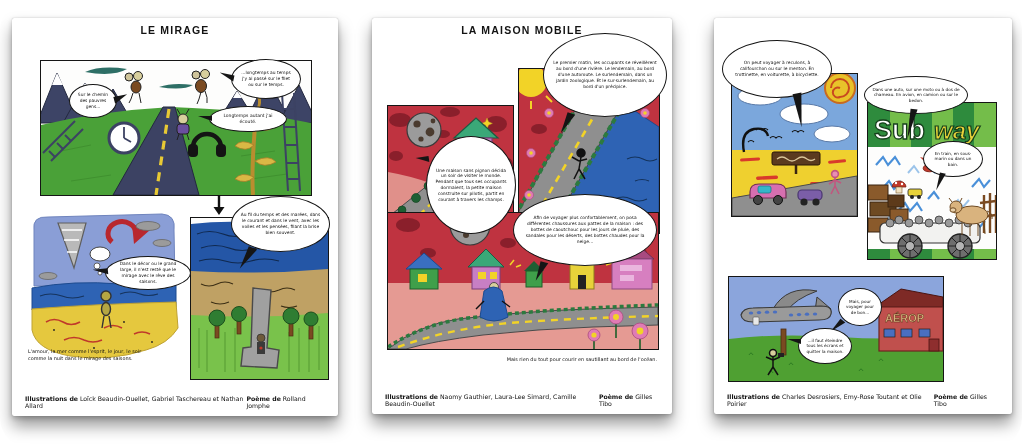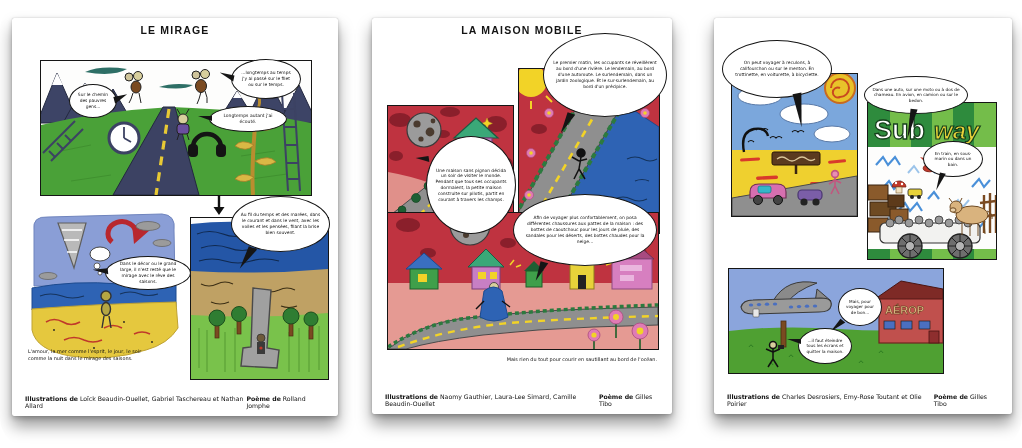--- a/index.html
+++ b/index.html
@@ -568,21 +568,21 @@
 
     <div class="bubble" style="left:150px;top:58px;width:104px;height:38px;">
       <i class="tail" style="left:44px;bottom:-26px;border-top:30px solid #151515;border-right:7px solid transparent;transform:rotate(6deg);"></i>
       <span class="btxt" style="font-size:4.2px;">Dans une auto, sur une moto ou à dos de chameau. En avion, en camion ou sur le bedon.</span>
     </div>
     <div class="bubble" style="left:209px;top:123px;width:60px;height:36px;">
       <i class="tail" style="left:14px;bottom:-15px;border-top:18px solid #151515;border-right:6px solid transparent;transform:rotate(12deg);"></i>
       <span class="btxt" style="font-size:4.2px;">En train, en sous-marin ou dans un bain.</span>
     </div>
 
-    <div class="panel" style="left:14px;top:250px;width:214px;height:104px;">
+    <div class="panel" style="left:14px;top:258px;width:214px;height:104px;">
       <svg viewBox="0 0 214 104" preserveAspectRatio="none">
         <rect width="214" height="104" fill="#8ba5dc"></rect>
         <path d="M0 62 Q50 56 110 60 T214 58 L214 104 L0 104 Z" fill="#4fa032"></path>
         <g stroke="#2e7d22" stroke-width="1" fill="none">
           <path d="M20 78 q2 -4 4 0"></path>
             <path d="M60 88 q2 -4 4 0"></path>
             <path d="M100 74 q2 -4 4 0"></path>
           <path d="M150 84 q2 -4 4 0"></path>
             <path d="M185 72 q2 -4 4 0"></path>
             <path d="M40 96 q2 -4 4 0"></path>

